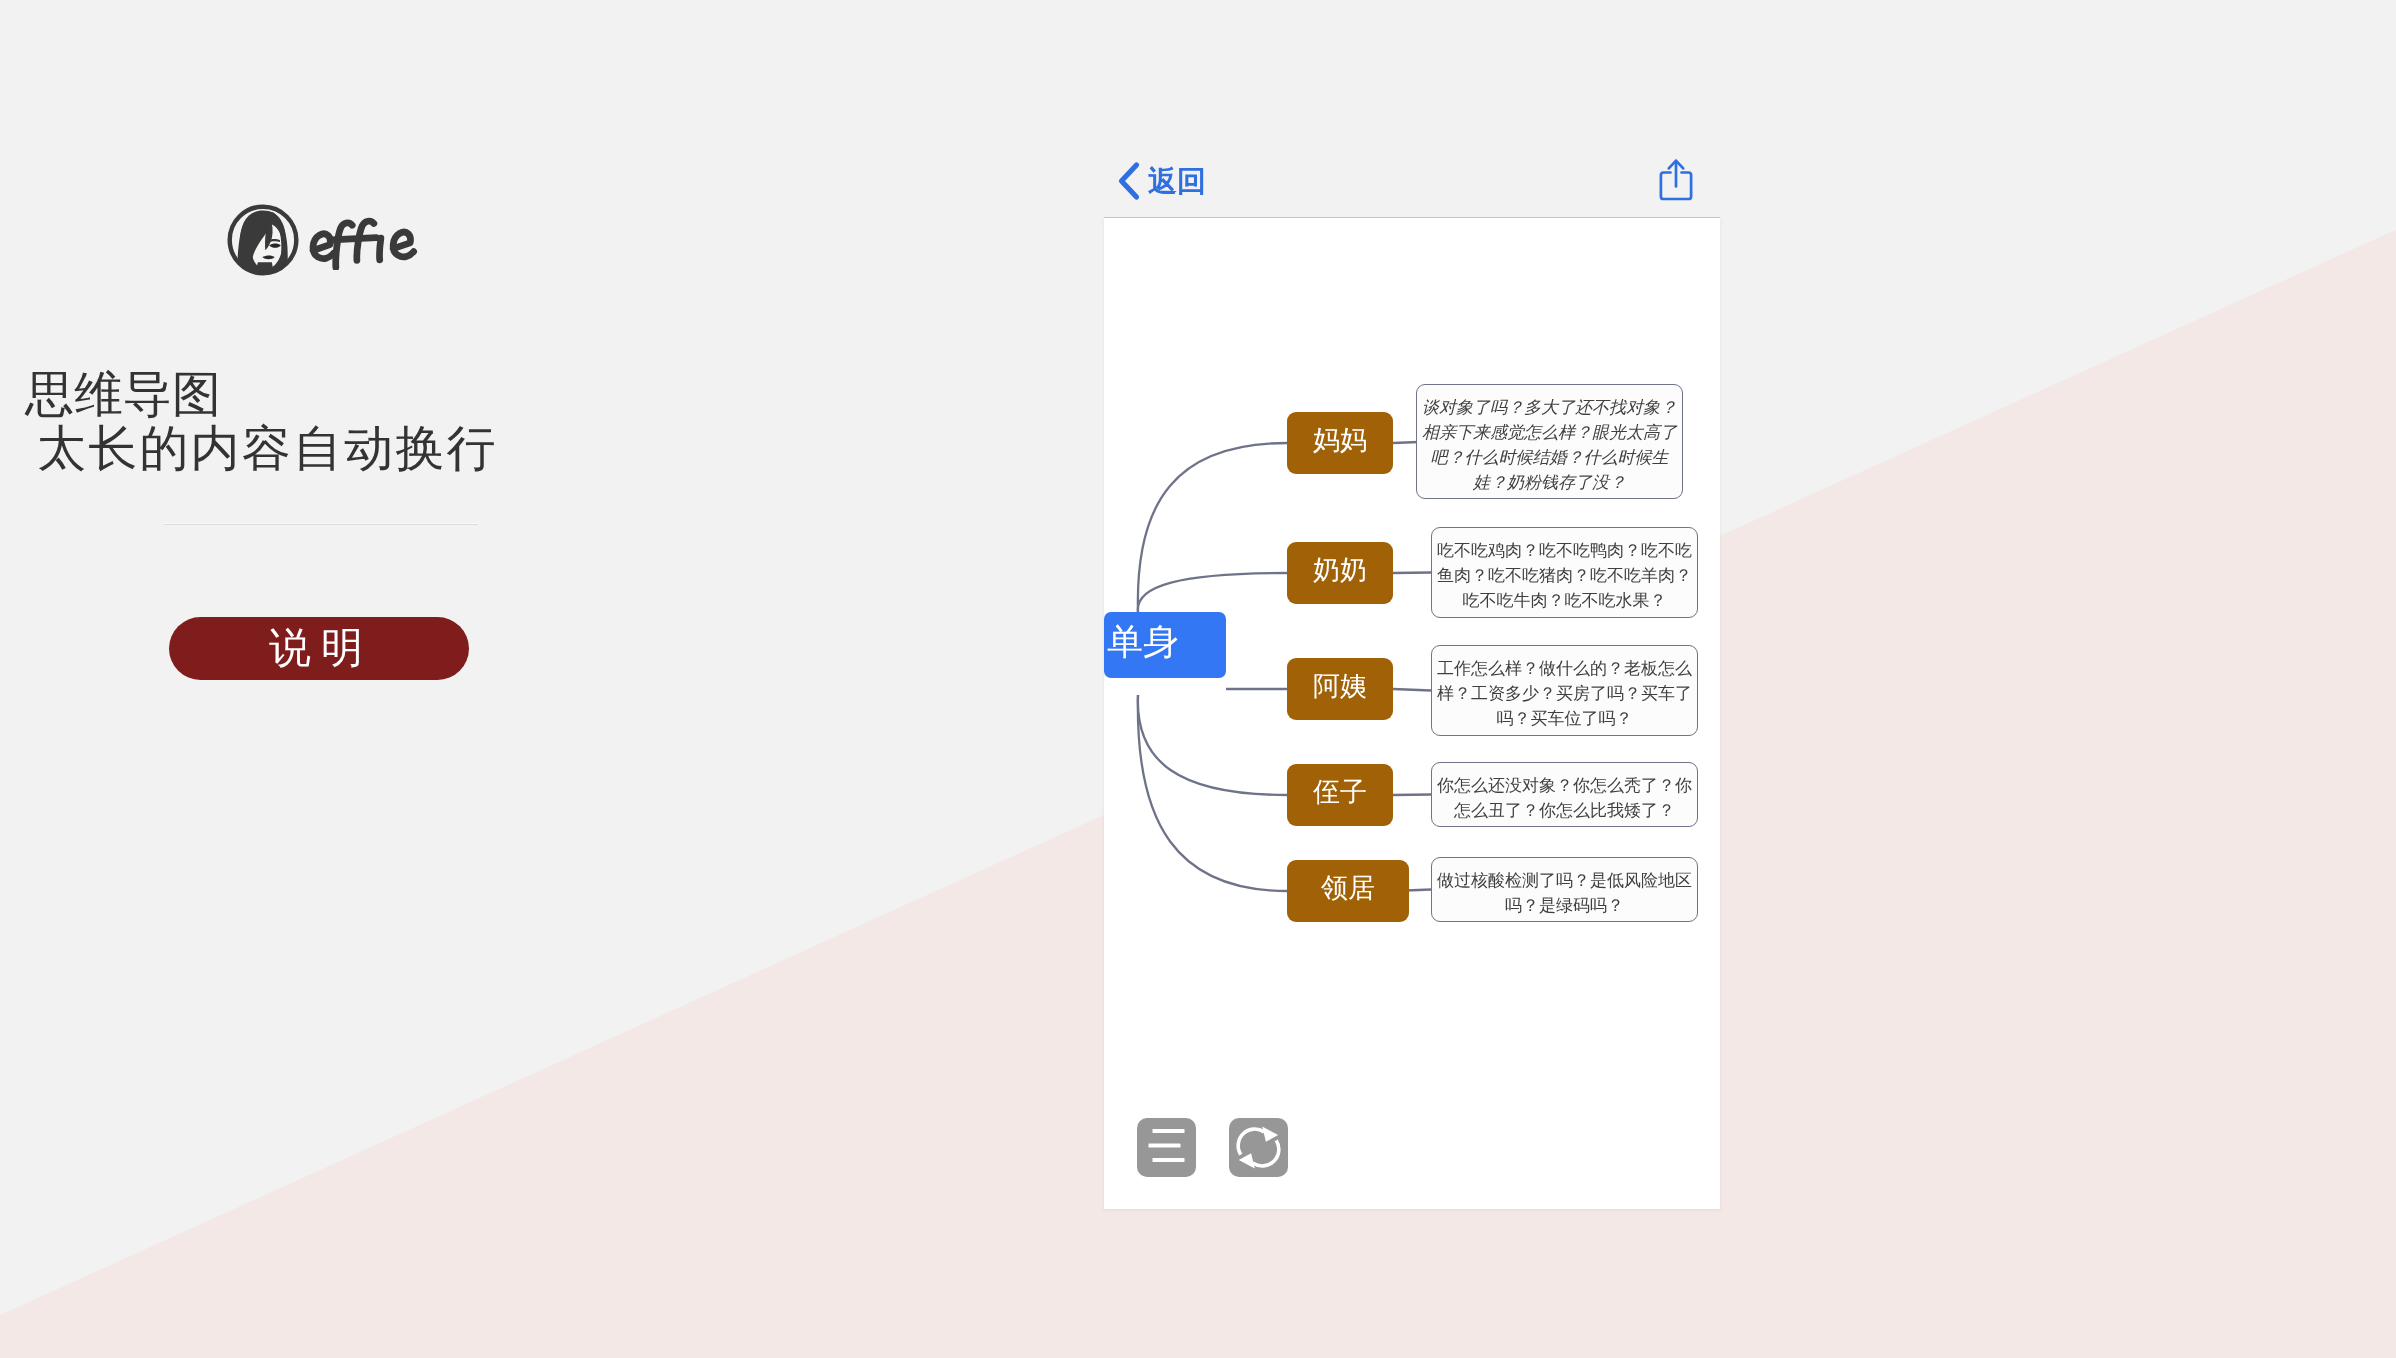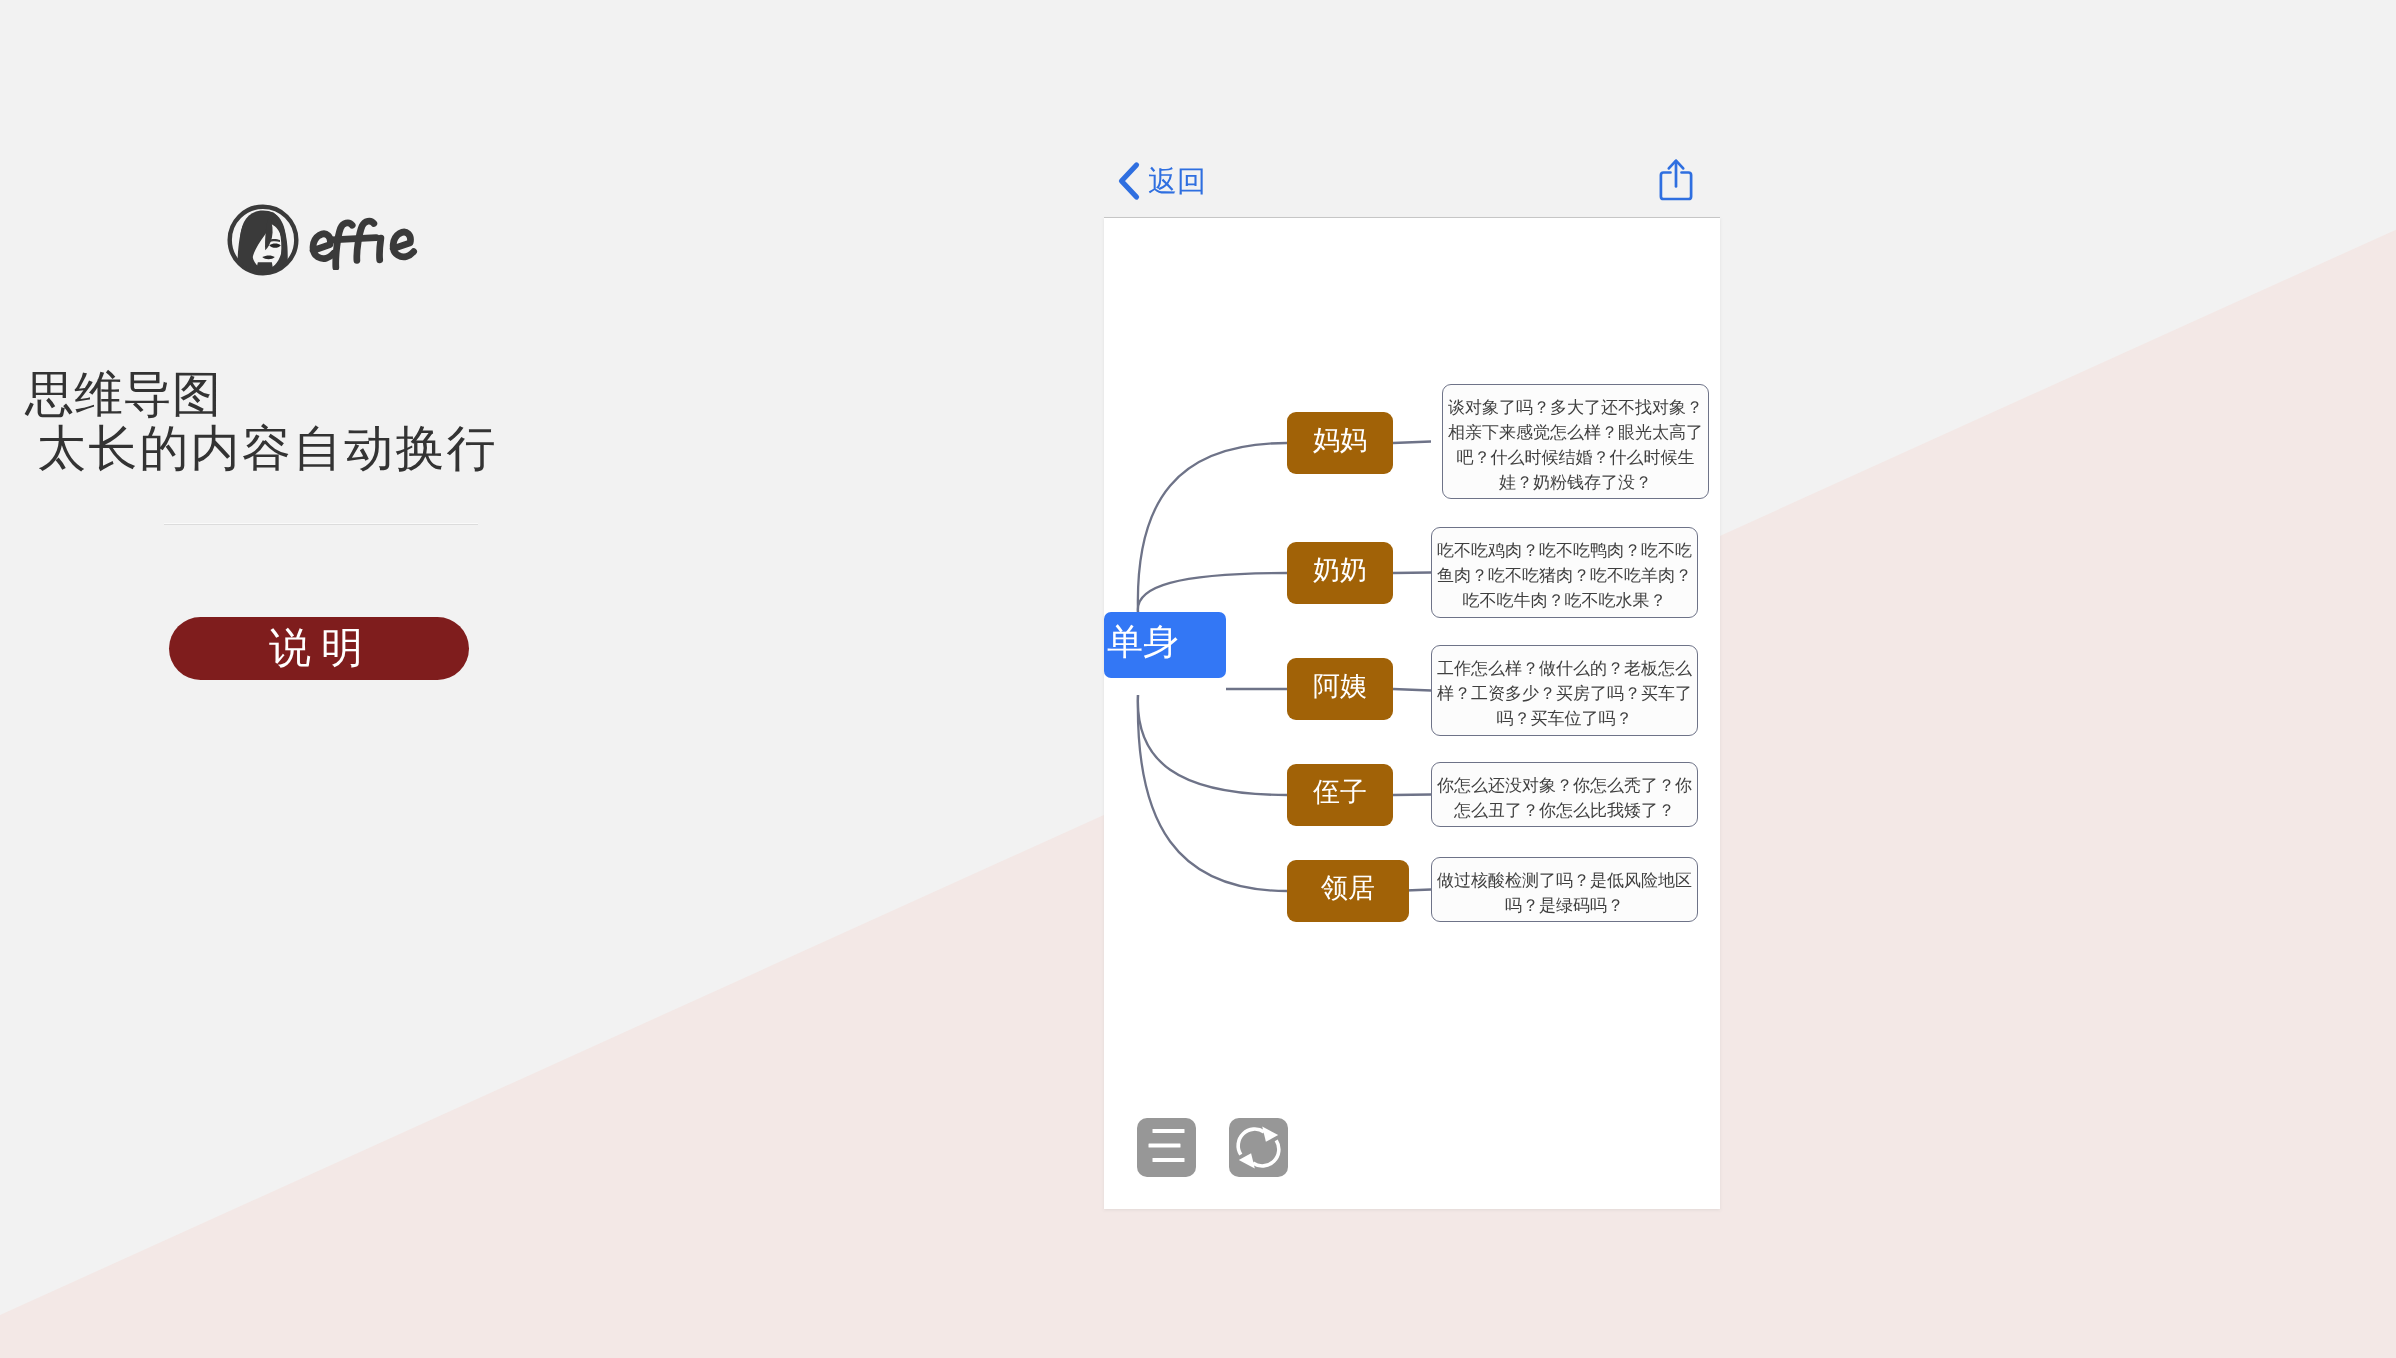--- a/index.html
+++ b/index.html
@@ -37,21 +37,21 @@
   .body-copy{position:absolute;left:104px;top:755px;width:455px;
              font-size:37px;line-height:43.5px;letter-spacing:0.4px;color:#3a3a3a;
              font-weight:400;text-align:left;}
 
   
   .phone{position:absolute;left:1104px;top:144px;width:616px;height:1065px;}
   .topbar{position:absolute;left:0;top:0;width:616px;height:73px;}
   .back-btn{position:absolute;left:11px;top:16px;display:flex;align-items:center;}
   .back-chev{display:block;}
   .back-label{font-size:29px;line-height:30px;margin-left:6px;color:#2f6fe0;
-              font-weight:400;}
+              font-weight:700;}
   .share-btn{position:absolute;left:555px;top:14px;display:block;}
   .topbar-rule{position:absolute;left:0;top:73px;width:616px;height:1px;background:#c8c8c8;}
   .canvas{position:absolute;left:0;top:74px;width:616px;height:991px;background:#ffffff;
           box-shadow:0 1px 3px rgba(150,150,150,.18);}
 
   #links{position:absolute;left:0;top:0;}
   .node{position:absolute;box-sizing:border-box;display:flex;align-items:center;
         justify-content:center;white-space:nowrap;}
   .node-root{background:#3377f5;color:#fff;border-radius:7px;font-size:36px;
              justify-content:flex-start;padding-left:3px;letter-spacing:0px;
@@ -144,21 +144,21 @@
           <path d="M34 477 C31 606.36 73 673 183 673" fill="none" stroke="#6e7388" stroke-width="2.3"></path>
           <path d="M289 673 L327 671.5" fill="none" stroke="#6e7388" stroke-width="2.3"></path>
         </svg>
       <div id="nodes">
           <div class="node node-root" style="left: 0px; top: 394px; width: 122px; height: 66px;">
             <span>单身</span>
           </div>
           <div class="node node-l2" style="left: 183px; top: 194px; width: 106px; height: 62px;">
             <span>妈妈</span>
           </div>
-          <div class="node node-l3" style="left: 338px; top: 166px; width: 267px; height: 115px;">
+          <div class="node node-l3" style="left: 312px; top: 166px; width: 267px; height: 115px; font-style: italic;">
             <span>谈对象了吗？多大了还不找对象？相亲下来感觉怎么样？眼光太高了吧？什么时候结婚？什么时候生娃？奶粉钱存了没？</span>
           </div>
           <div class="node node-l2" style="left: 183px; top: 324px; width: 106px; height: 62px;">
             <span>奶奶</span>
           </div>
           <div class="node node-l3" style="left: 327px; top: 309px; width: 267px; height: 91px;">
             <span>吃不吃鸡肉？吃不吃鸭肉？吃不吃鱼肉？吃不吃猪肉？吃不吃羊肉？吃不吃牛肉？吃不吃水果？</span>
           </div>
           <div class="node node-l2" style="left: 183px; top: 440px; width: 106px; height: 62px;">
             <span>阿姨</span>

